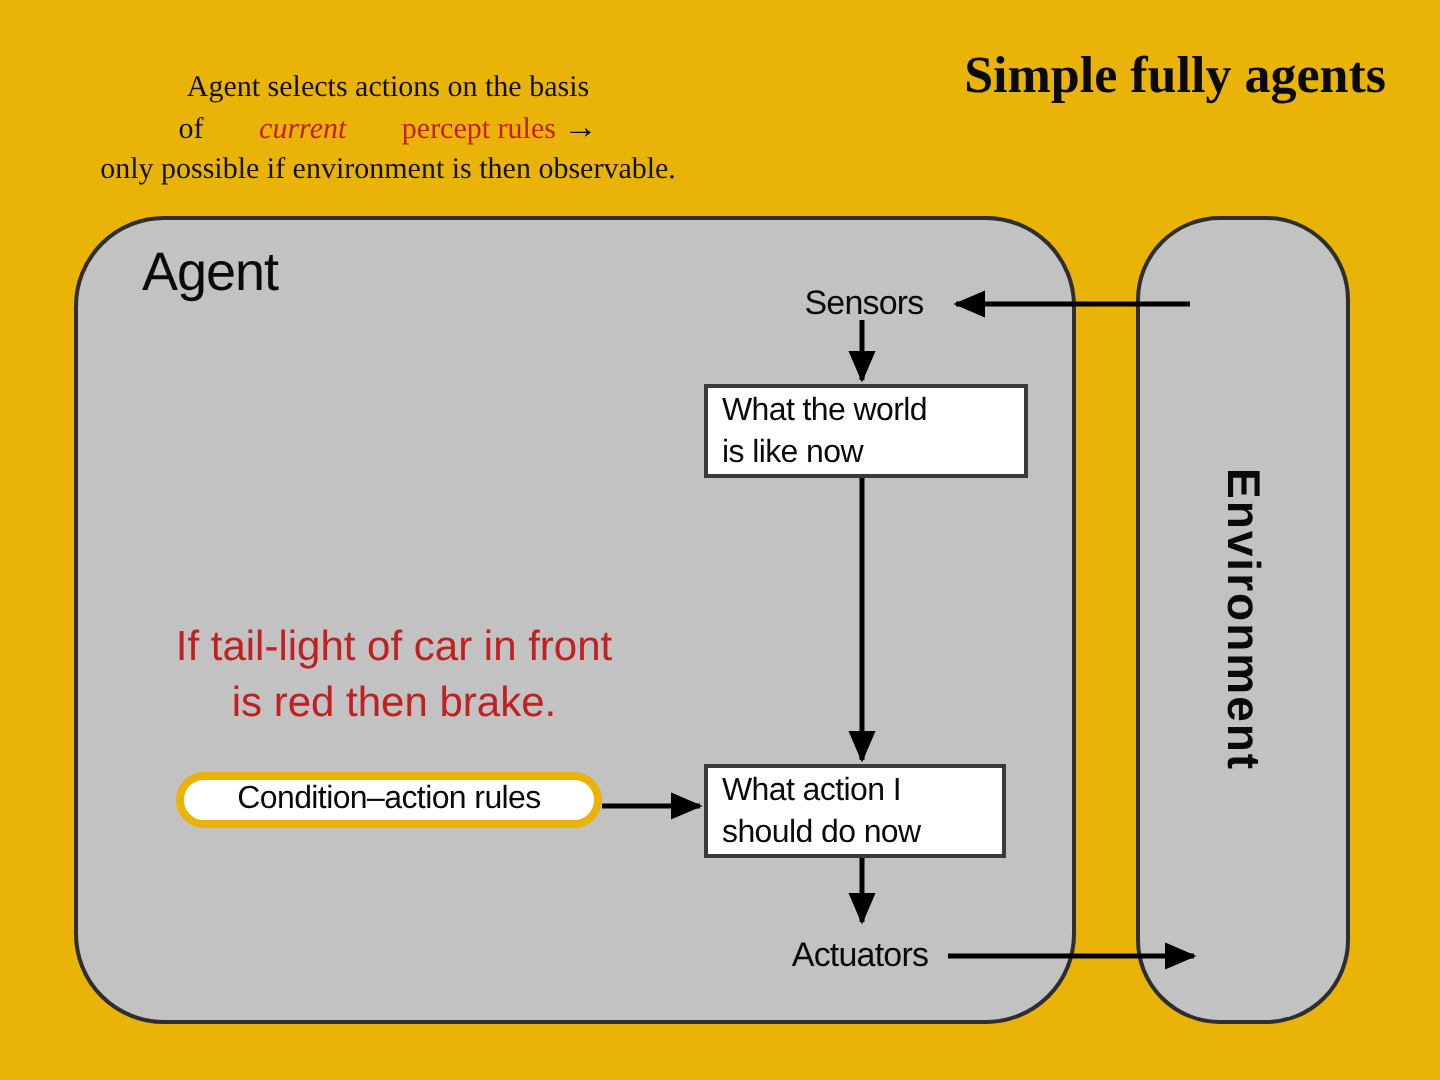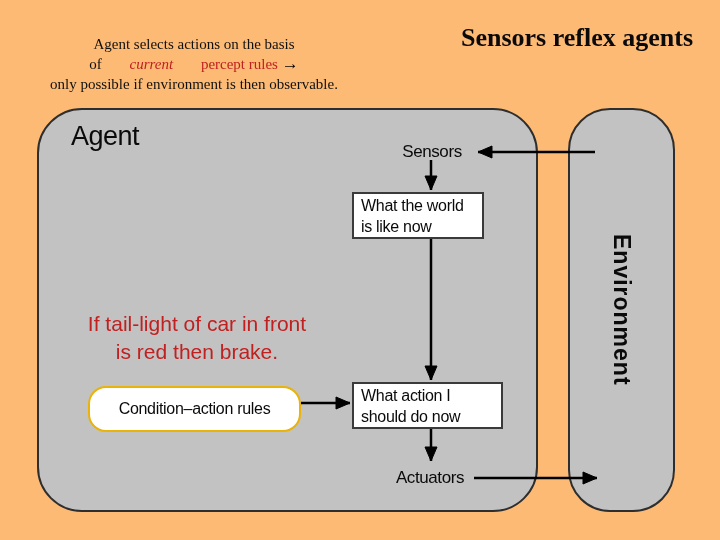--- a/index.html
+++ b/index.html
@@ -1,20 +1,20 @@
 <!DOCTYPE html>
 <html><head>
 <meta charset="utf-8">
 <style>
   html, body { margin: 0; padding: 0; background: #ffffff; }
   .slide {
     position: relative;
     width: 720px;
     height: 540px;
-    background: #fdba74;
+    background: #eab308;
     overflow: hidden;
     font-family: "Liberation Sans", sans-serif;
   }
 
   
   .intro {
     position: absolute;
     left: 8px; top: 34px; width: 372px;
     text-align: center;
     font-family: "Liberation Serif", serif;
@@ -85,28 +85,28 @@
   .state-box {
     position: absolute;
     background: #ffffff;
     border: 2px solid #3a3a3a;
     box-sizing: border-box;
     font-size: 16px; line-height: 21px;
     letter-spacing: -0.3px;
     color: #0a0a0a;
     padding: 1px 4px 0 7px;
   }
-  .world-box  { left: 352px; top: 192px; width: 132px; height: 47px; }
+  .world-box  { left: 352px; top: 192px; width: 162px; height: 47px; }
   .action-box { left: 352px; top: 382px; width: 151px; height: 47px; }
 
   .rules-oval {
     position: absolute;
-    left: 88px; top: 386px; width: 213px; height: 46px;
+    left: 88px; top: 386px; width: 213px; height: 28px;
     background: #ffffff;
-    border: 2px solid #eab308;
+    border: 4px solid #eab308;
     border-radius: 18px;
     box-sizing: border-box;
     display: flex; align-items: center; justify-content: center;
     font-size: 16px; letter-spacing: -0.3px;
     color: #0a0a0a;
   }
 
   .rule-example {
     position: absolute;
     left: 47px; top: 310px; width: 300px;
@@ -129,21 +129,21 @@
 
   <div class="intro">
     <div>Agent selects actions on the basis</div>
     <div>
       <span>of </span><span class="red em">current</span><span class="red"> percept rules </span><span class="arrow-glyph">→</span>
     </div>
     <div>only possible if environment is then observable.</div>
   </div>
 
   <div class="slide-title">
-    <div>Sensors reflex agents</div>
+    <div>Simple fully agents</div>
   </div>
 
   <div class="agent-box"></div>
   <div class="env-box"></div>
 
   <div class="agent-label">Agent</div>
   <div class="env-label">Environment</div>
 
   <svg class="arrow-layer" width="720" height="540" viewBox="0 0 720 540" xmlns="http://www.w3.org/2000/svg">
     <defs>

